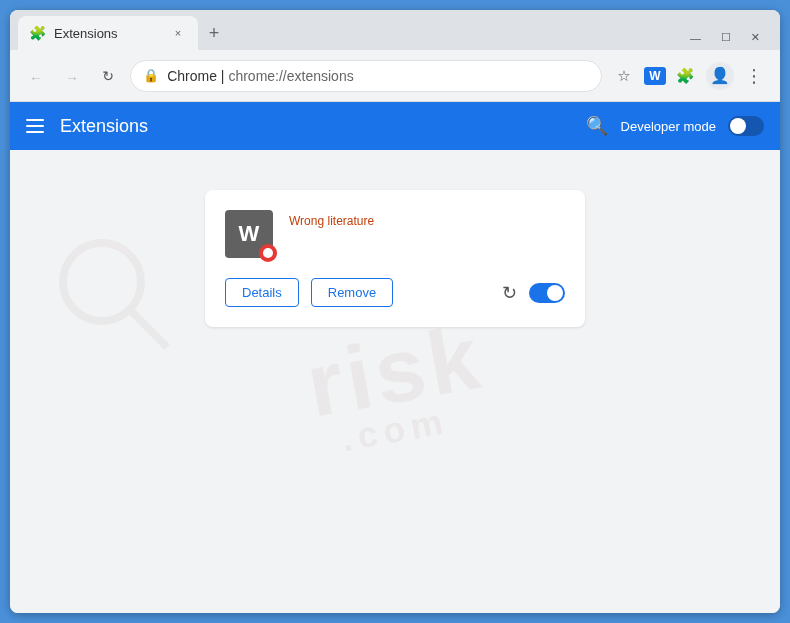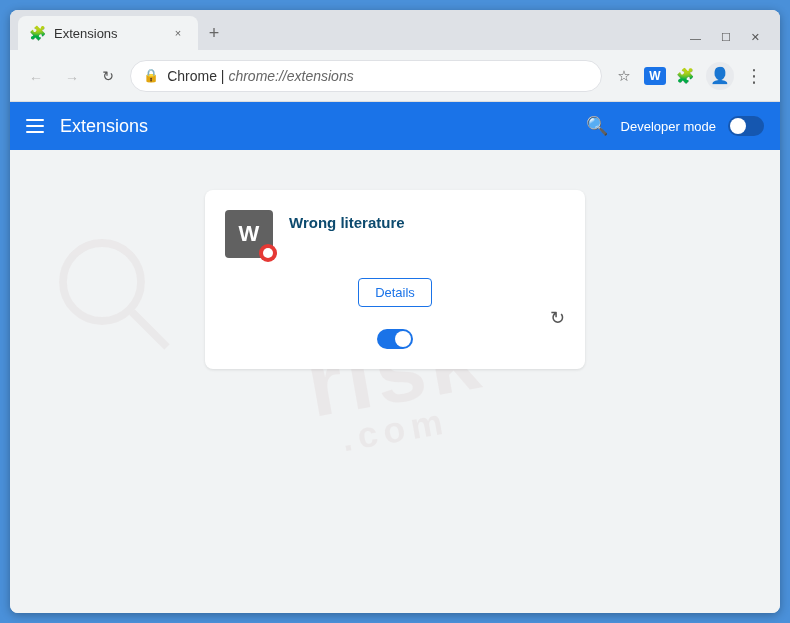--- a/index.html
+++ b/index.html
@@ -131,21 +131,20 @@
     .address-text {
       font-size: 14px;
       color: #333;
     }
     .address-text .domain {
       color: #333;
       margin-top: 32px;
     }
     .address-text .path {
       color: #666;
-      font-style: italic;
     }
     .toolbar-icons {
       display: flex;
       align-items: center;
       gap: 6px;
     }
     .toolbar-icon-btn {
       width: 28px;
       height: 28px;
       border-radius: 50%;
@@ -283,29 +282,28 @@
       align-items: center;
       justify-content: center;
     }
     .ext-badge-inner {
       width: 10px;
       height: 10px;
       background: white;
       border-radius: 50%;
     }
     .ext-name {
-      font-size: 15px;
-      color: #0c4a6e;
+      font-size: 12px;
+      color: #c2410c;
       padding-top: 4px;
-      font-weight: bold;
     }
     .ext-card-footer {
       display: flex;
       align-items: center;
-      flex-direction: column;
+      gap: 12px;
     }
     .btn-outline {
       border: 1px solid #1a73e8;
       background: transparent;
       color: #1a73e8;
       border-radius: 4px;
       padding: 6px 16px;
       font-size: 13px;
       cursor: pointer;
       font-family: inherit;
@@ -445,20 +443,21 @@
             <span>W</span>
           </div>
           <div class="ext-badge">
             <div class="ext-badge-inner"></div>
           </div>
         </div>
         <span class="ext-name">Wrong literature</span>
       </div>
       <div class="ext-card-footer">
         <button class="btn-outline">Details</button>
+        <button class="btn-outline">Remove</button>
         <span class="refresh-icon">↻</span>
         <div class="toggle-ext">
           <div class="toggle-knob"></div>
         </div>
       </div>
     </div>
   </div>
 </div>
 
 </body></html>

